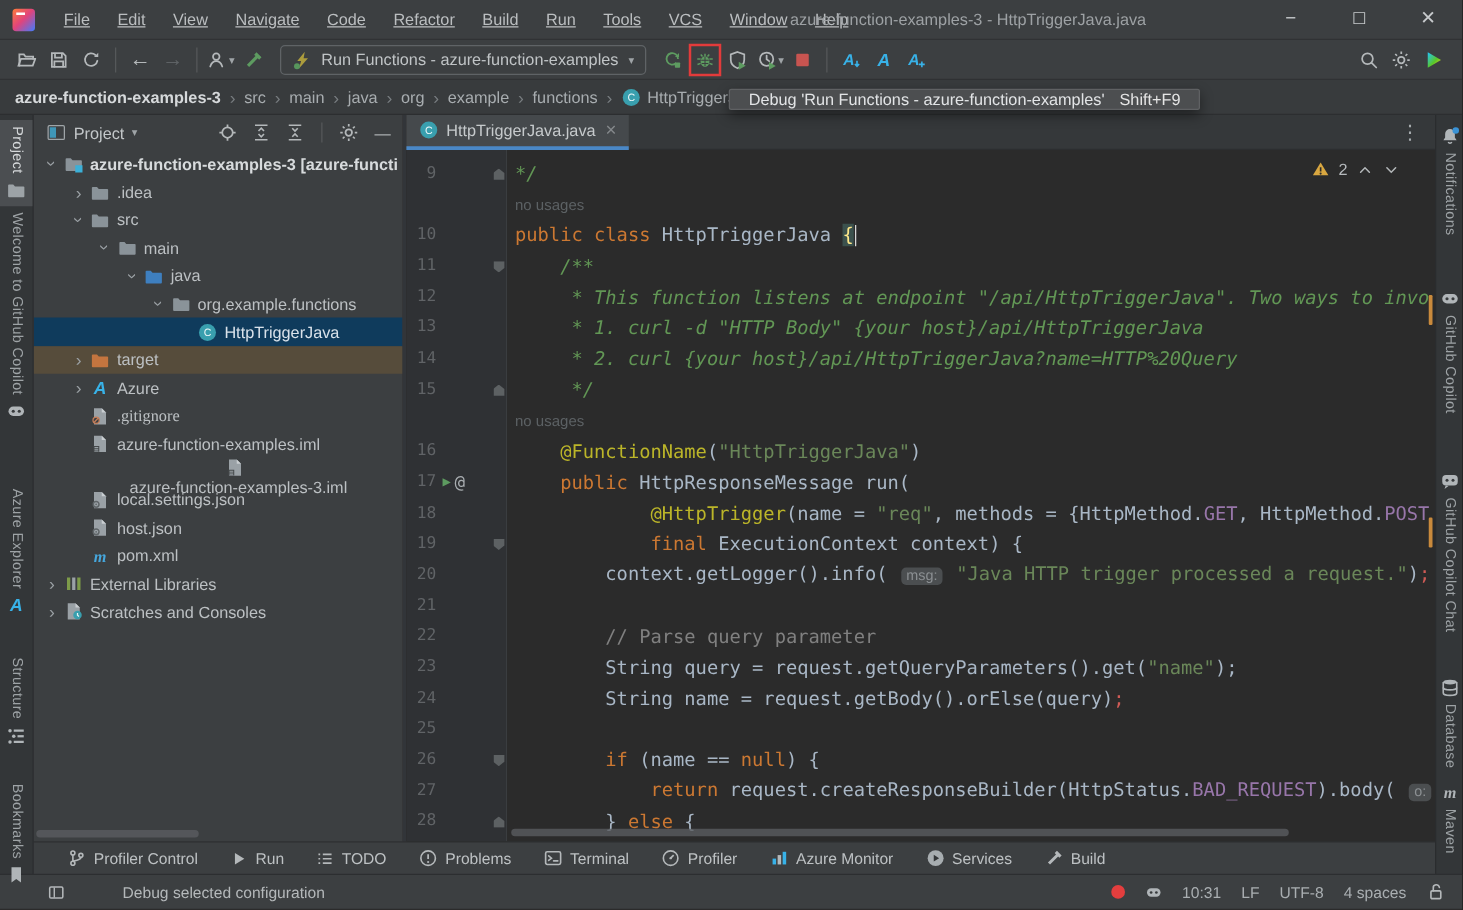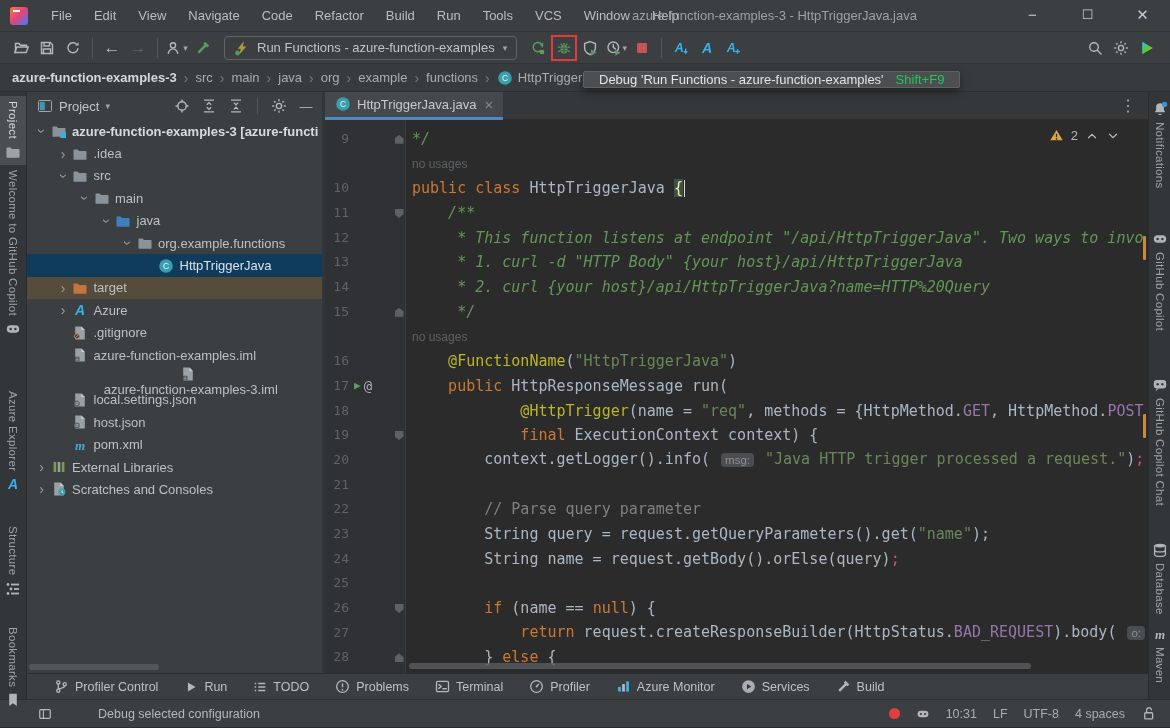--- a/index.html
+++ b/index.html
@@ -4,21 +4,21 @@
 <style>
   html,body{margin:0;padding:0;background:#202020;}
   *{box-sizing:border-box;}
   #app{width:1170px;height:728px;position:relative;overflow:hidden;background:#2b2b2b;
        font-family:"Liberation Sans",sans-serif;color:#bbbec0;font-size:13px;cursor:default;}
   svg{display:block;}
   
   .titlebar{height:32px;background:#3c3f41;border-bottom:1px solid #303234;display:flex;align-items:center;padding-left:10px;position:relative;}
   .logo{width:18px;height:18px;border-radius:3px;background:linear-gradient(135deg,#ff7c3a 0%,#e0447c 48%,#3f7cff 100%);position:relative;flex:none;}
   .logo::after{content:"";position:absolute;left:3px;top:3px;width:7px;height:2px;background:#fff;}
-  .menus{display:flex;margin-left:12px;}
+  .menus{display:flex;margin-left:12px;text-decoration:underline;}
   .mitem{padding:0 11px;line-height:31px;color:#bbbec0;}
   .wtitle{position:absolute;left:632px;color:#9da1a4;line-height:31px;}
   .wctrls{position:absolute;right:0;top:0;height:32px;width:165px;display:flex;}
   .wctrls span{flex:1;text-align:center;line-height:30px;color:#c7cacc;font-size:15px;}
   .wctrls .maxglyph{font-size:13px;}
   
   .toolbar{height:32px;background:#3c3f41;border-bottom:1px solid #303234;display:flex;align-items:center;padding:0 10px 0 8px;}
   .tbtn{width:26px;height:26px;display:flex;align-items:center;justify-content:center;flex:none;border-radius:3px;}
   .tbtn.hl{border:2px solid #e23b3b;border-radius:0;}
   .tbtxt{font-size:17px;color:#b4b8ba;line-height:1;}
@@ -114,21 +114,21 @@
   .bbitem{display:flex;align-items:center;gap:6px;padding:0 13px;font-size:12.5px;color:#bdc1c3;height:100%;}
   .statusbar{height:28px;background:#3c3f41;border-top:1px solid #2c2e30;display:flex;align-items:center;padding:0 14px 0 38px;font-size:12.5px;color:#a9aeb1;}
   .smsg{margin-left:46px;color:#b4b8ba;}
   .ssp{flex:1;}
   .sright{display:flex;align-items:center;gap:16px;text-align:center;}
   .reddot{width:11px;height:11px;border-radius:50%;background:#e33e3e;display:inline-block;}
   
   .tooltip{position:absolute;left:583px;top:71px;height:17px;display:flex;align-items:center;gap:12px;padding:0 15px;
     background:#4c4e50;border:1px solid #5f6163;border-radius:2px;box-shadow:0 4px 10px rgba(0,0,0,.45);
     color:#e2e4e6;font-size:13px;z-index:40;white-space:nowrap;}
-  .tshort{color:#22c55e;text-align:center;}
+  .tshort{color:#e5e5e5;text-align:center;}
 </style>
 </head>
 <body>
 
 <div id="app">
 
   <div class="titlebar">
     <div class="logo"></div>
     <div class="menus">
         <span class="mitem">File</span>
@@ -490,21 +490,21 @@
               </div>
               <div class="trow" style="padding-left: 27.5px;">
                 <span class="arrow">›</span>
                 <span class="tico">
                   <svg width="16" height="16" viewBox="0 0 16 16">
                     <text x="8" y="13" text-anchor="middle" font-size="14" font-weight="bold" font-style="italic" fill="#38b2e8" font-family="Liberation Sans">A</text>
                   </svg>
                 </span>
                 <span class="tlabel">Azure</span>
               </div>
-              <div class="trow" style="padding-left: 27.5px;">
+              <div class="trow" style="padding-left: 27.5px; font-family: Liberation Serif, serif;">
                 <span class="arrow"></span>
                 <span class="tico">
                   <svg width="16" height="16" viewBox="0 0 16 16">
                     <path d="M3.2 1.5h6.2l3.4 3.4v9.6H3.2z" fill="#9aa1a6"></path>
                     <path d="M9.4 1.5v3.4h3.4z" fill="#c9ced1"></path>
                     <circle cx="4.9" cy="11.2" r="2.5" fill="#3c3f41" stroke="#c77f5a" stroke-width="1"></circle>
                     <path d="M3.2 13l3.4-3.6" stroke="#c77f5a" stroke-width="1"></path>
                   </svg>
                 </span>
                 <span class="tlabel">.gitignore</span>

